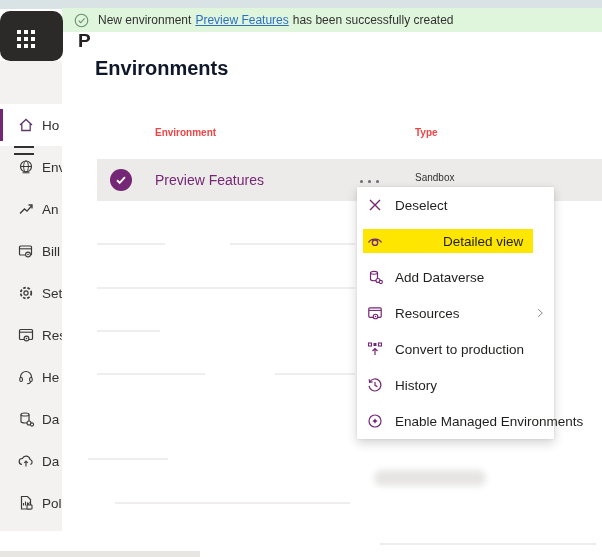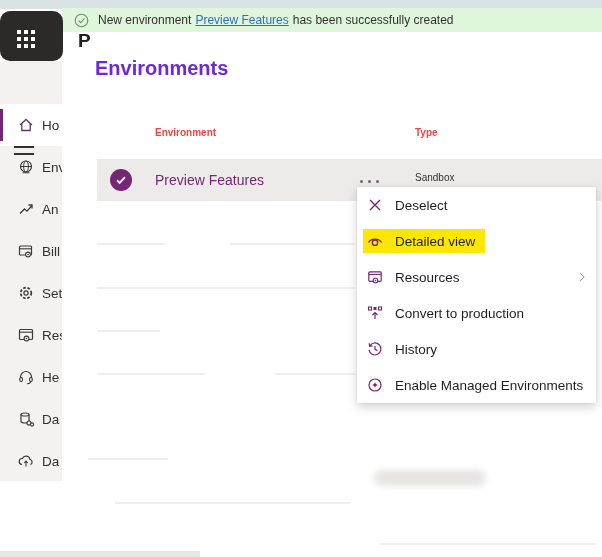--- a/index.html
+++ b/index.html
@@ -18,54 +18,54 @@
   #notif svg { margin-right:9px; flex:none; }
 
   
   #appbox { left:0; top:11px; width:63px; height:50px; background:#2b2a28; border-radius:10px; }
   #waffle { left:17px; top:19px; width:18px; height:18px; display:grid;
     grid-template-columns:repeat(3,3.5px); grid-template-rows:repeat(3,3.5px); gap:3.5px; }
   #waffle span { background:#fff; }
   #app-letter { left:78px; top:30px; font-size:19px; font-weight:bold; color:#242120; }
 
   
-  #sidebar { left:0; top:61px; width:62px; height:420px; background:#f3f2f1; overflow:hidden; }
+  #sidebar { left:0; top:61px; width:62px; height:496px; background:#f3f2f1; overflow:hidden; }
   #hamburger { left:14px; top:78px; width:20px; height:16px; display:flex;
     flex-direction:column; justify-content:space-between; cursor:pointer; }
   #hamburger span { height:2px; background:#323130; }
   .side-item { position:absolute; left:0; width:62px; height:42px; display:flex;
     align-items:center; cursor:pointer; }
   .side-item .ic { position:absolute; left:17px; width:18px; height:18px; }
   .side-item .lbl { position:absolute; left:42px; font-size:13.5px; color:#323130; white-space:nowrap; }
   .side-item.selected { background:#fff; }
   .side-item.selected::before { content:""; position:absolute; left:0; top:5px;
     width:3px; height:32px; background:#742774; }
 
   
-  #page-title { left:95px; top:57px; font-size:20px; font-weight:600; color:#6d28d9; }
+  #page-title { left:95px; top:57px; font-size:20px; font-weight:600; color:#0f172a; }
   .col-head { top:127px; font-size:10px; font-weight:600; color:#ef4444; position:absolute; cursor:pointer; }
   #row { left:97px; top:159px; width:505px; height:42px; background:#edebe9; cursor:pointer; }
   #row-badge { left:13px; top:10px; width:22px; height:22px; background:#742774;
     border-radius:50%; display:flex; align-items:center; justify-content:center; }
   #row-name { left:58px; top:13px; font-size:14px; color:#742774; cursor:pointer; position:absolute; }
   #row-more { left:263px; top:17px; width:26px; height:10px; display:flex; gap:5px;
     align-items:center; cursor:pointer; position:absolute; }
   #row-more i { width:3px; height:3px; border-radius:50%; background:#6e6776; }
   #row-type { left:318px; top:13px; font-size:10px; color:#323130; position:absolute; }
 
   .ghost { position:absolute; height:2px; background:#f0eeec; }
 
   
-  #menu { left:357px; top:187px; width:239px; background:#fff;
+  #menu { left:357px; top:187px; width:197px; background:#fff;
     box-shadow:0 4px 10px rgba(0,0,0,.18), 0 0 2px rgba(0,0,0,.10); }
   .m-item { height:36px; display:flex; align-items:center; padding:0 8px 0 10px; cursor:pointer; }
   .m-item .mic { width:16px; height:16px; flex:none; margin-right:12px; }
   .m-item .mlbl { font-size:13.5px; color:#201f1e; white-space:nowrap; }
   .m-item .chev { margin-left:auto; }
-  .hl-wrap { display:flex; align-items:center; background:#ffe600; padding:4px 10px 4px 4px; margin-left:-4px; }
+  .hl-wrap { display:flex; align-items:center; background:#ffe600; padding:4px 10px 4px 4px; margin-left:-4px;gap:48px; }
   .hl-wrap .mic { margin-right:12px; }
 
   #blob { left:374px; top:470px; width:112px; height:16px; background:#d9d7d5;
     border-radius:9px; filter:blur(3px); opacity:.65; }
 
   
   #bottom-pill { left:0; top:531px; width:192px; height:22px; background:#fff;
     border-radius:0 14px 14px 0; }
   #bottom-strip { left:0; top:551px; width:200px; height:6px; background:#e8e6e3; }
 </style>
@@ -239,20 +239,29 @@
   <div class="m-item">
     <span class="hl-wrap">
       <svg class="mic" viewBox="0 0 16 16">
         <path d="M1.5 9.5 A7 5.5 0 0 1 14.5 9.5" fill="none" stroke="#742774" stroke-width="1.3"></path>
         <circle cx="8" cy="9.7" r="2.7" fill="none" stroke="#742774" stroke-width="1.3"></circle>
       </svg>
       <span class="mlbl">Detailed view</span>
     </span>
   </div>
 
+  <div class="m-item">
+    <svg class="mic" viewBox="0 0 16 16">
+      <path d="M3.5 3.8 c0-1.9 7-1.9 7 0 v6.5 c0 1.9 -7 1.9 -7 0 z" fill="none" stroke="#742774" stroke-width="1.2"></path>
+      <path d="M3.5 3.8 c0 1.9 7 1.9 7 0" fill="none" stroke="#742774" stroke-width="1.1"></path>
+      <circle cx="11" cy="11.5" r="2" fill="#fff" stroke="#742774" stroke-width="1.1"></circle>
+      <circle cx="13.8" cy="13" r="1.6" fill="#fff" stroke="#742774" stroke-width="1.1"></circle>
+    </svg>
+    <span class="mlbl">Add Dataverse</span>
+  </div>
 
   <div class="m-item">
     <svg class="mic" viewBox="0 0 16 16">
       <rect x="1.8" y="2.8" width="12.4" height="9.5" rx="1" fill="none" stroke="#742774" stroke-width="1.2"></rect>
       <path d="M1.8 5.4 H14.2" stroke="#742774" stroke-width="1.1"></path>
       <circle cx="8.5" cy="11.5" r="2.3" fill="#fff" stroke="#742774" stroke-width="1.1"></circle>
       <circle cx="8.5" cy="11.5" r="0.8" fill="#742774"></circle>
     </svg>
     <span class="mlbl">Resources</span>
     <svg class="chev" width="12" height="12" viewBox="0 0 16 16">

